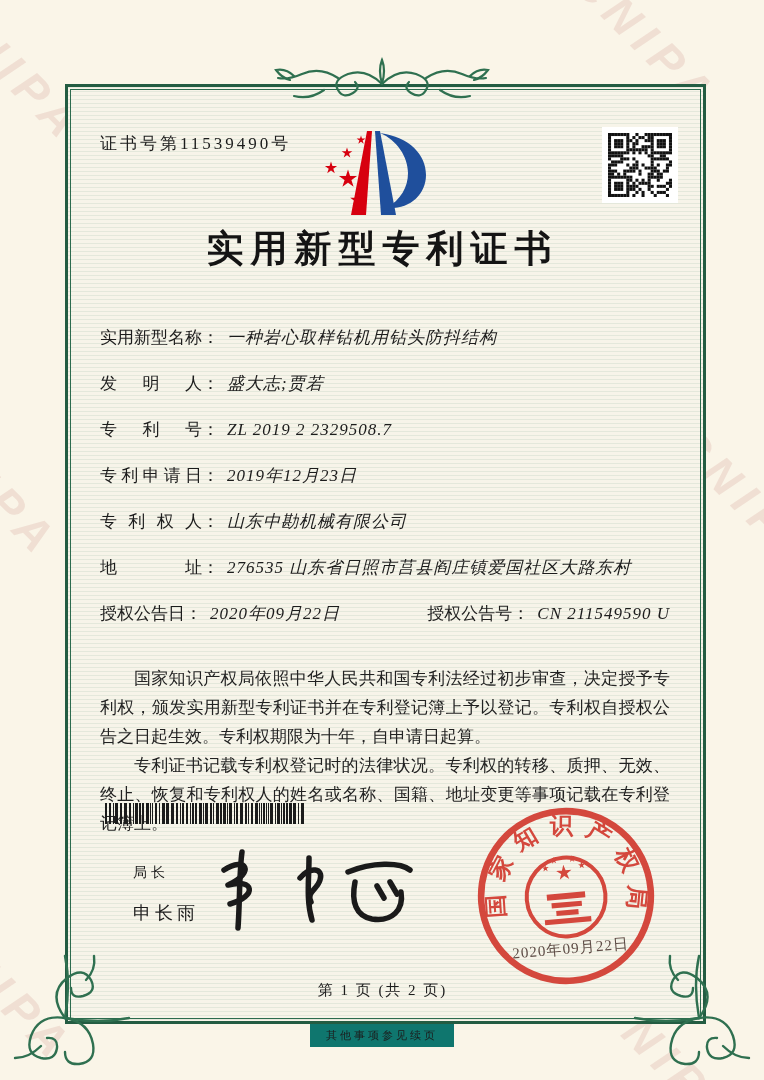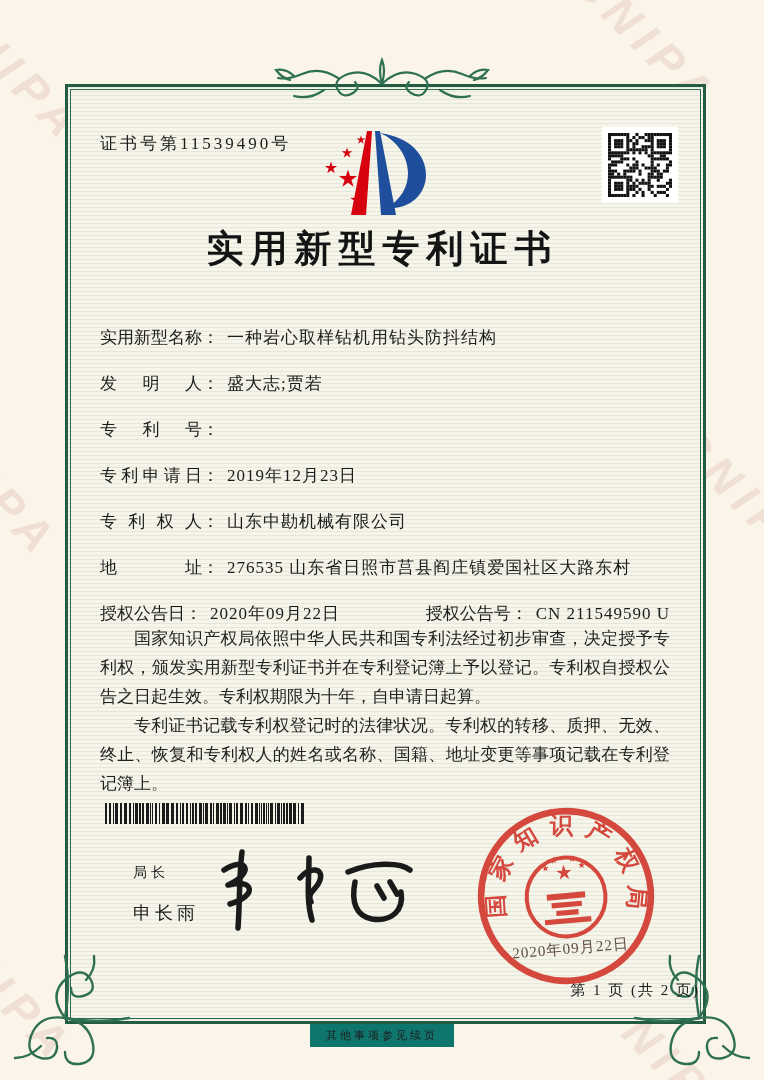--- a/index.html
+++ b/index.html
@@ -30,33 +30,33 @@
   .qr{position:absolute;left:602px;top:127px;width:76px;height:76px;background:#fff;z-index:5;}
   .qr svg{margin:6px;display:block;}
   .title{
     position:absolute;left:65px;width:635px;top:224px;text-align:center;
     font-size:37px;font-weight:bold;letter-spacing:7px;color:#141414;z-index:5;
   }
   .fields{position:absolute;left:100px;top:326px;width:570px;z-index:5;font-size:17px;}
   .frow{display:flex;height:26px;margin-bottom:20px;align-items:baseline;white-space:nowrap;}
   .flabel{display:inline-block;width:102px;text-align:justify;text-align-last:justify;}
   .fcolon{display:inline-block;margin-right:8px;}
-  .fvalue{letter-spacing:1px;}
+  .fvalue{letter-spacing:1px;font-style:italic;}
   .fvalue.date1{display:inline-block;width:178px;}
   .flabel2{display:inline-block;margin-left:82px;}
-  .paras{position:absolute;left:100px;top:624px;width:570px;z-index:5;
+  .paras{position:absolute;left:100px;top:664px;width:570px;z-index:5;
     font-size:17px;line-height:29px;text-align:justify;color:#222;}
   .paras p{margin:0;text-indent:2em;}
   .barcode{position:absolute;left:105px;top:803px;z-index:5;}
   .sig-title{position:absolute;left:133px;top:864px;font-size:14px;letter-spacing:4px;z-index:5;}
   .sig-name{position:absolute;left:133px;top:901px;font-size:18px;letter-spacing:4px;z-index:5;}
   .signature{position:absolute;left:212px;top:840px;z-index:5;}
   .seal{position:absolute;left:470px;top:800px;width:192px;height:192px;z-index:6;
     transform:rotate(-5deg);opacity:.93;}
-  .pageno{position:absolute;left:65px;width:635px;top:981px;text-align:right;
+  .pageno{position:absolute;left:65px;width:635px;top:981px;text-align:center;
     font-size:15px;letter-spacing:2px;z-index:5;}
   .note-wrap{position:absolute;left:0;top:1024px;width:764px;text-align:center;z-index:5;}
   .note{display:inline-block;background:#0f766e;padding:4px 16px;font-size:11px;letter-spacing:3px;}
   .ornament{position:absolute;z-index:4;}
 </style>
 </head>
 <body>
 
 <div id="wm-layer">
     <span class="wm" style="left: -35px; top: -15px;">CNIPA</span>
@@ -381,20 +381,21 @@
       <span class="fvalue">一种岩心取样钻机用钻头防抖结构</span>
   </div>
   <div class="frow">
     <span class="flabel">发明人</span>
       <span class="fcolon">：</span>
       <span class="fvalue">盛大志;贾若</span>
   </div>
   <div class="frow">
     <span class="flabel">专利号</span>
       <span class="fcolon">：</span>
+      <span class="fvalue">ZL 2019 2 2329508.7</span>
   </div>
   <div class="frow">
     <span class="flabel">专利申请日</span>
       <span class="fcolon">：</span>
       <span class="fvalue">2019年12月23日</span>
   </div>
   <div class="frow">
     <span class="flabel">专利权人</span>
       <span class="fcolon">：</span>
       <span class="fvalue">山东中勘机械有限公司</span>

